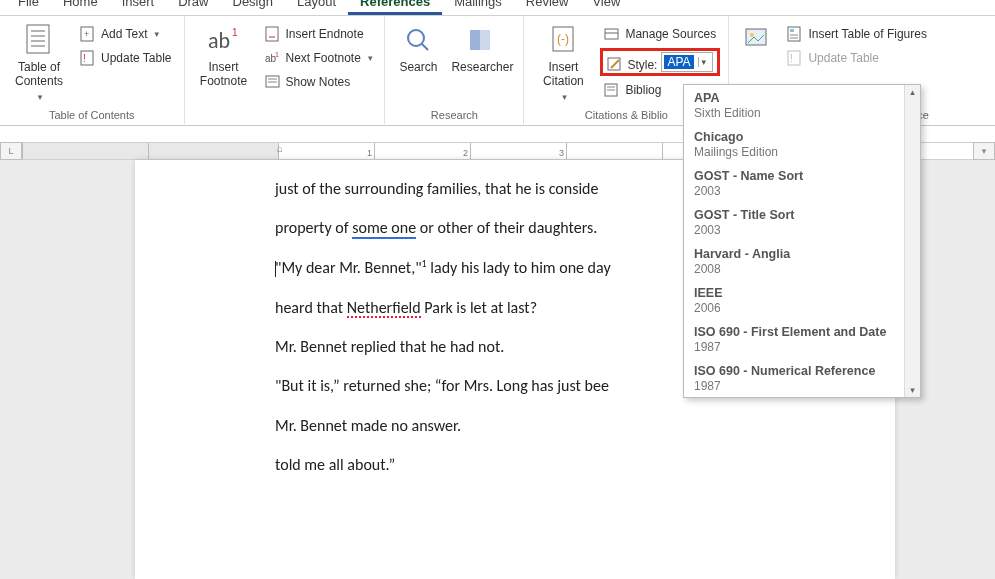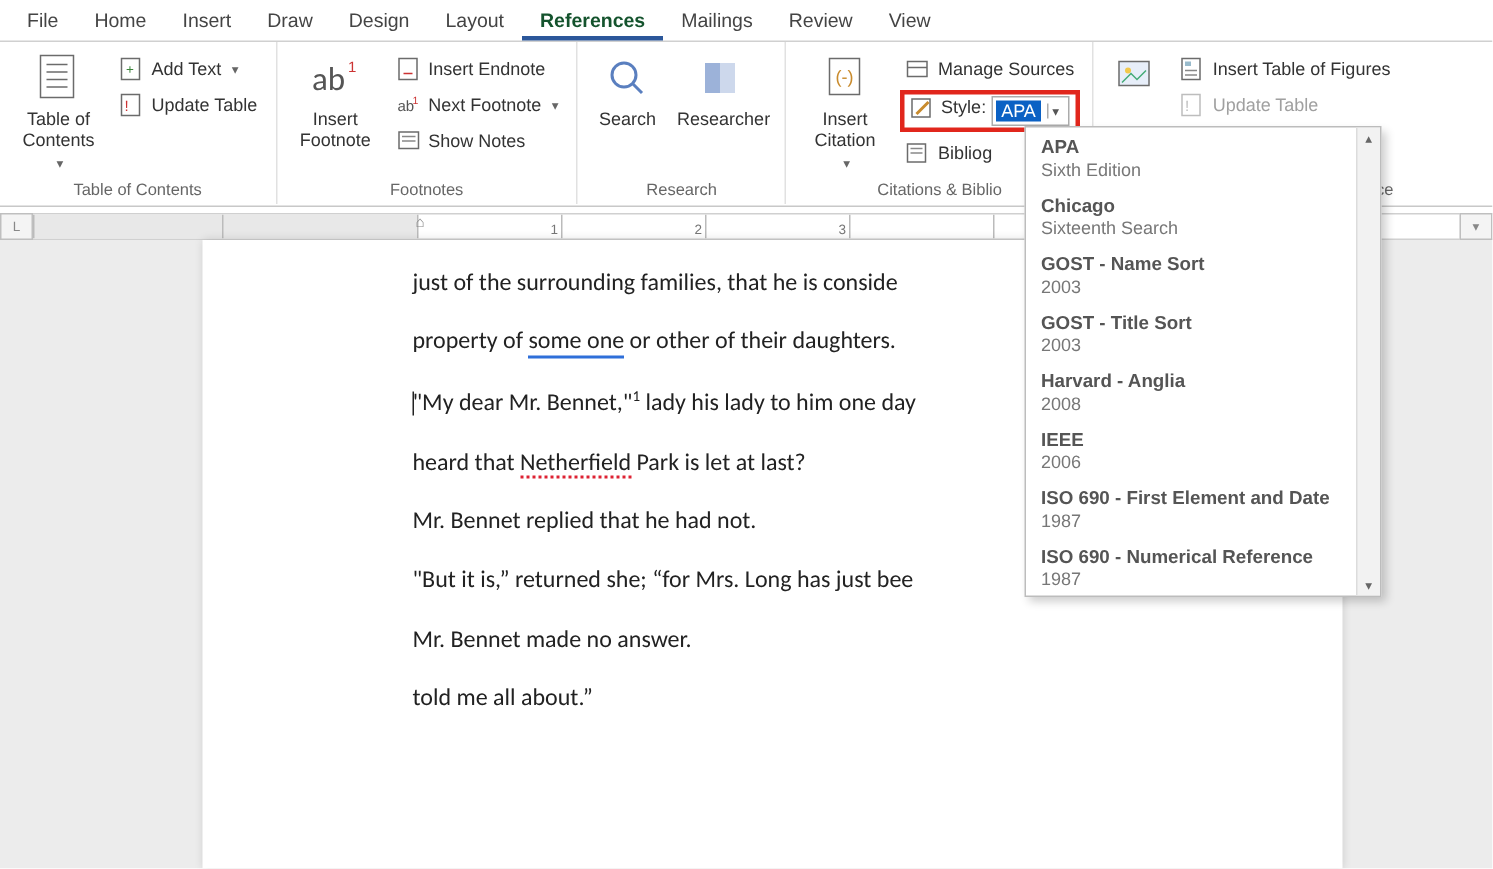--- a/index.html
+++ b/index.html
@@ -11,21 +11,21 @@
     width: 995px;
     height: 579px;
     overflow: hidden;
     position: relative;
     color: #333;
   }
   .tabstrip {
     display: flex;
     align-items: flex-end;
     padding: 0 6px;
-    height: 28px;
+    height: 16px;
     border-bottom: 1px solid #d0d0d0;
     font-size: 13px;
   }
   .tab {
     padding: 5px 12px 6px;
     color: #444;
     cursor: pointer;
   }
   .tab.active {
     color: #14532d;
@@ -66,21 +66,21 @@
     cursor: pointer;
   }
   .big-icon { width: 32px; height: 32px; display:flex; align-items:center; justify-content:center; }
   .small-stack { display: flex; flex-direction: column; gap: 4px; padding-top:4px;}
   .small-btn { display: flex; align-items: center; gap: 5px; padding: 2px 4px; cursor: pointer; white-space: nowrap; }
   .small-icon { width:16px; height:16px; display:flex; align-items:center; justify-content:center; }
   .caret { font-size: 9px; color:#666; margin-left:2px; }
   .disabled { color:#a0a0a0; }
 
   
-  .style-row { display:flex; align-items:flex-start; gap:4px; padding:0 2px; }
+  .style-row { display:flex; align-items:flex-end; gap:4px; padding:0 2px; }
   .red-box { border:3px solid #e1261c; padding:1px 2px; display:flex; align-items:center; gap:2px;}
   .combo {
     border:1px solid #ababab; background:#fff; height:20px; display:flex; align-items:center;
     font-size:12px; padding:0 2px; min-width:52px;
   }
   .combo .sel { background:#0b61c4; color:#fff; padding:0 3px; }
   .combo .drop { border-left:1px solid #ababab; padding:0 3px; color:#555; margin-left:4px; font-size:9px;}
 
   
   .dropdown {
@@ -224,21 +224,20 @@
             <svg width="16" height="16">
                 <rect x="1" y="2" width="13" height="11" fill="#fff" stroke="#6b6b6b"></rect>
                 <line x1="3" y1="5" x2="12" y2="5" stroke="#888"></line>
                 <line x1="3" y1="8" x2="12" y2="8" stroke="#888"></line>
               </svg>
           </span>
           <span>Show Notes</span>
         </div>
       </div>
     </div>
-    <div class="group-label">Footnotes</div>
   </div>
 
   <div class="group">
     <div class="group-body">
       <div class="big-btn" style="width:50px">
         <span class="big-icon">
           <svg width="28" height="28">
               <circle cx="12" cy="12" r="8" fill="none" stroke="#5a7fbf" stroke-width="2"></circle>
               <line x1="18" y1="18" x2="24" y2="24" stroke="#5a7fbf" stroke-width="2"></line>
             </svg>
@@ -390,21 +389,21 @@
 </div>
 
 <div class="dropdown">
   <div class="dd-body">
     <div class="dd-item">
       <div class="dd-name">APA</div>
       <div class="dd-sub">Sixth Edition</div>
     </div>
     <div class="dd-item">
       <div class="dd-name">Chicago</div>
-      <div class="dd-sub">Sixteenth Search</div>
+      <div class="dd-sub">Mailings Edition</div>
     </div>
     <div class="dd-item">
       <div class="dd-name">GOST - Name Sort</div>
       <div class="dd-sub">2003</div>
     </div>
     <div class="dd-item">
       <div class="dd-name">GOST - Title Sort</div>
       <div class="dd-sub">2003</div>
     </div>
     <div class="dd-item">

